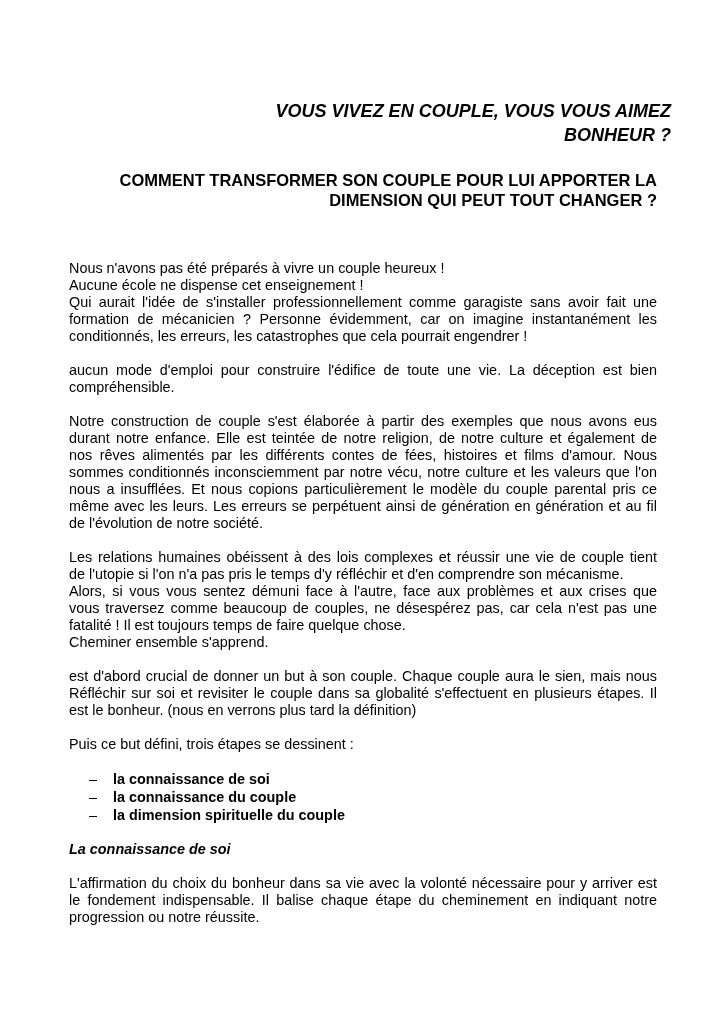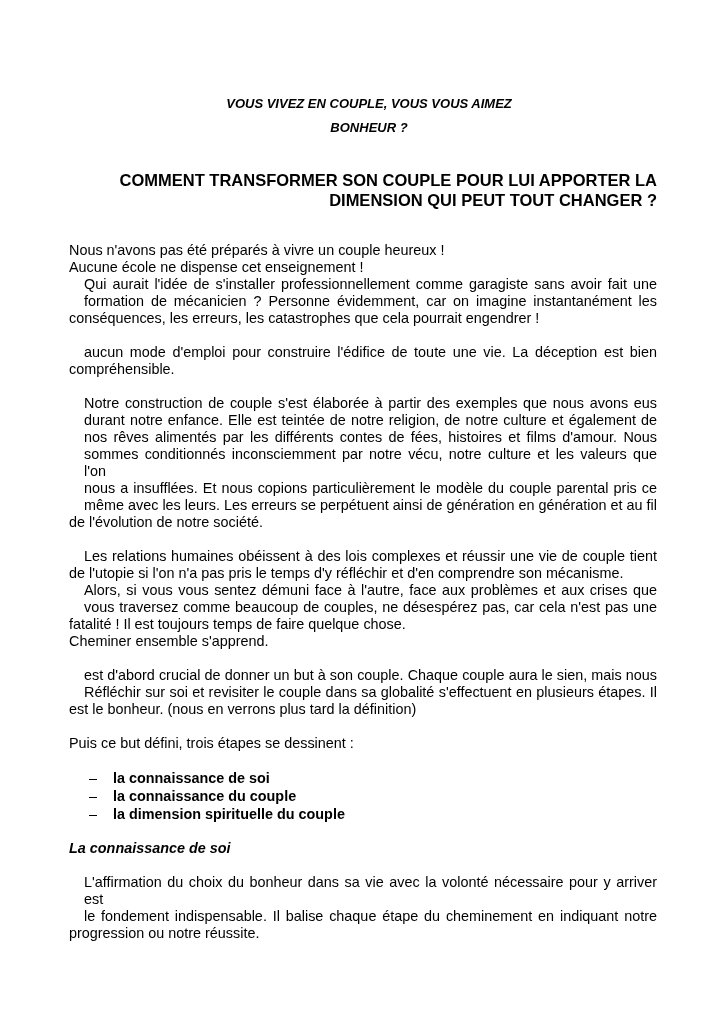--- a/index.html
+++ b/index.html
@@ -19,57 +19,56 @@
     position: absolute;
     left: 69px;
     top: 0;
     width: 588px;
   }
   .title {
     position: absolute;
     left: 0;
     top: 86px;
     width: 588px;
-    text-align: center;
+    text-align: right;
     font-weight: bold;
     font-style: italic;
-    font-size: 13px;
+    font-size: 18px;
     line-height: 23.5px;
-    margin: 6px;
+    margin: 14px;
   }
   .title span { display: block; }
   .subtitle {
     position: absolute;
     left: 0;
     top: 170px;
     width: 588px;
     text-align: right;
     font-weight: bold;
     font-size: 16.5px;
     line-height: 20px;
     margin: 0;
   }
   .subtitle span { display: block; }
   .body {
     position: absolute;
     left: 0;
-    top: 242px;
+    top: 260px;
     width: 588px;
     font-size: 14.4px;
     line-height: 17px;
   }
   .para {
     margin: 0 0 17px 0;
     text-align: justify;
   }
   .para .ln { display: block; }
   .para .ln.j {
     text-align: justify;
     text-align-last: justify;
-    margin-left: 15px;
   }
   .steps {
     list-style: none;
     margin: 0 0 17px 0;
     padding: 0;
   }
   .steps li {
     display: flex;
     font-weight: bold;
     line-height: 18px;
@@ -101,21 +100,21 @@
     <span>DIMENSION QUI PEUT TOUT CHANGER ?</span>
   </h2>
 
   <div class="body">
 
     <p class="para">
       <span class="ln">Nous n'avons pas été préparés à vivre un couple heureux !</span>
       <span class="ln">Aucune école ne dispense cet enseignement !</span>
       <span class="ln j">Qui aurait l'idée de s'installer professionnellement comme garagiste sans avoir fait une</span>
       <span class="ln j">formation de mécanicien ? Personne évidemment, car on imagine instantanément les</span>
-      <span class="ln">conséquences, les erreurs, les catastrophes que cela pourrait engendrer !</span>
+      <span class="ln">conditionnés, les erreurs, les catastrophes que cela pourrait engendrer !</span>
     </p>
 
     <p class="para">
       <span class="ln j">aucun mode d'emploi pour construire l'édifice de toute une vie. La déception est bien</span>
       <span class="ln">compréhensible.</span>
     </p>
 
     <p class="para">
       <span class="ln j">Notre construction de couple s'est élaborée à partir des exemples que nous avons eus</span>
       <span class="ln j">durant notre enfance. Elle est teintée de notre religion, de notre culture et  également de</span>

